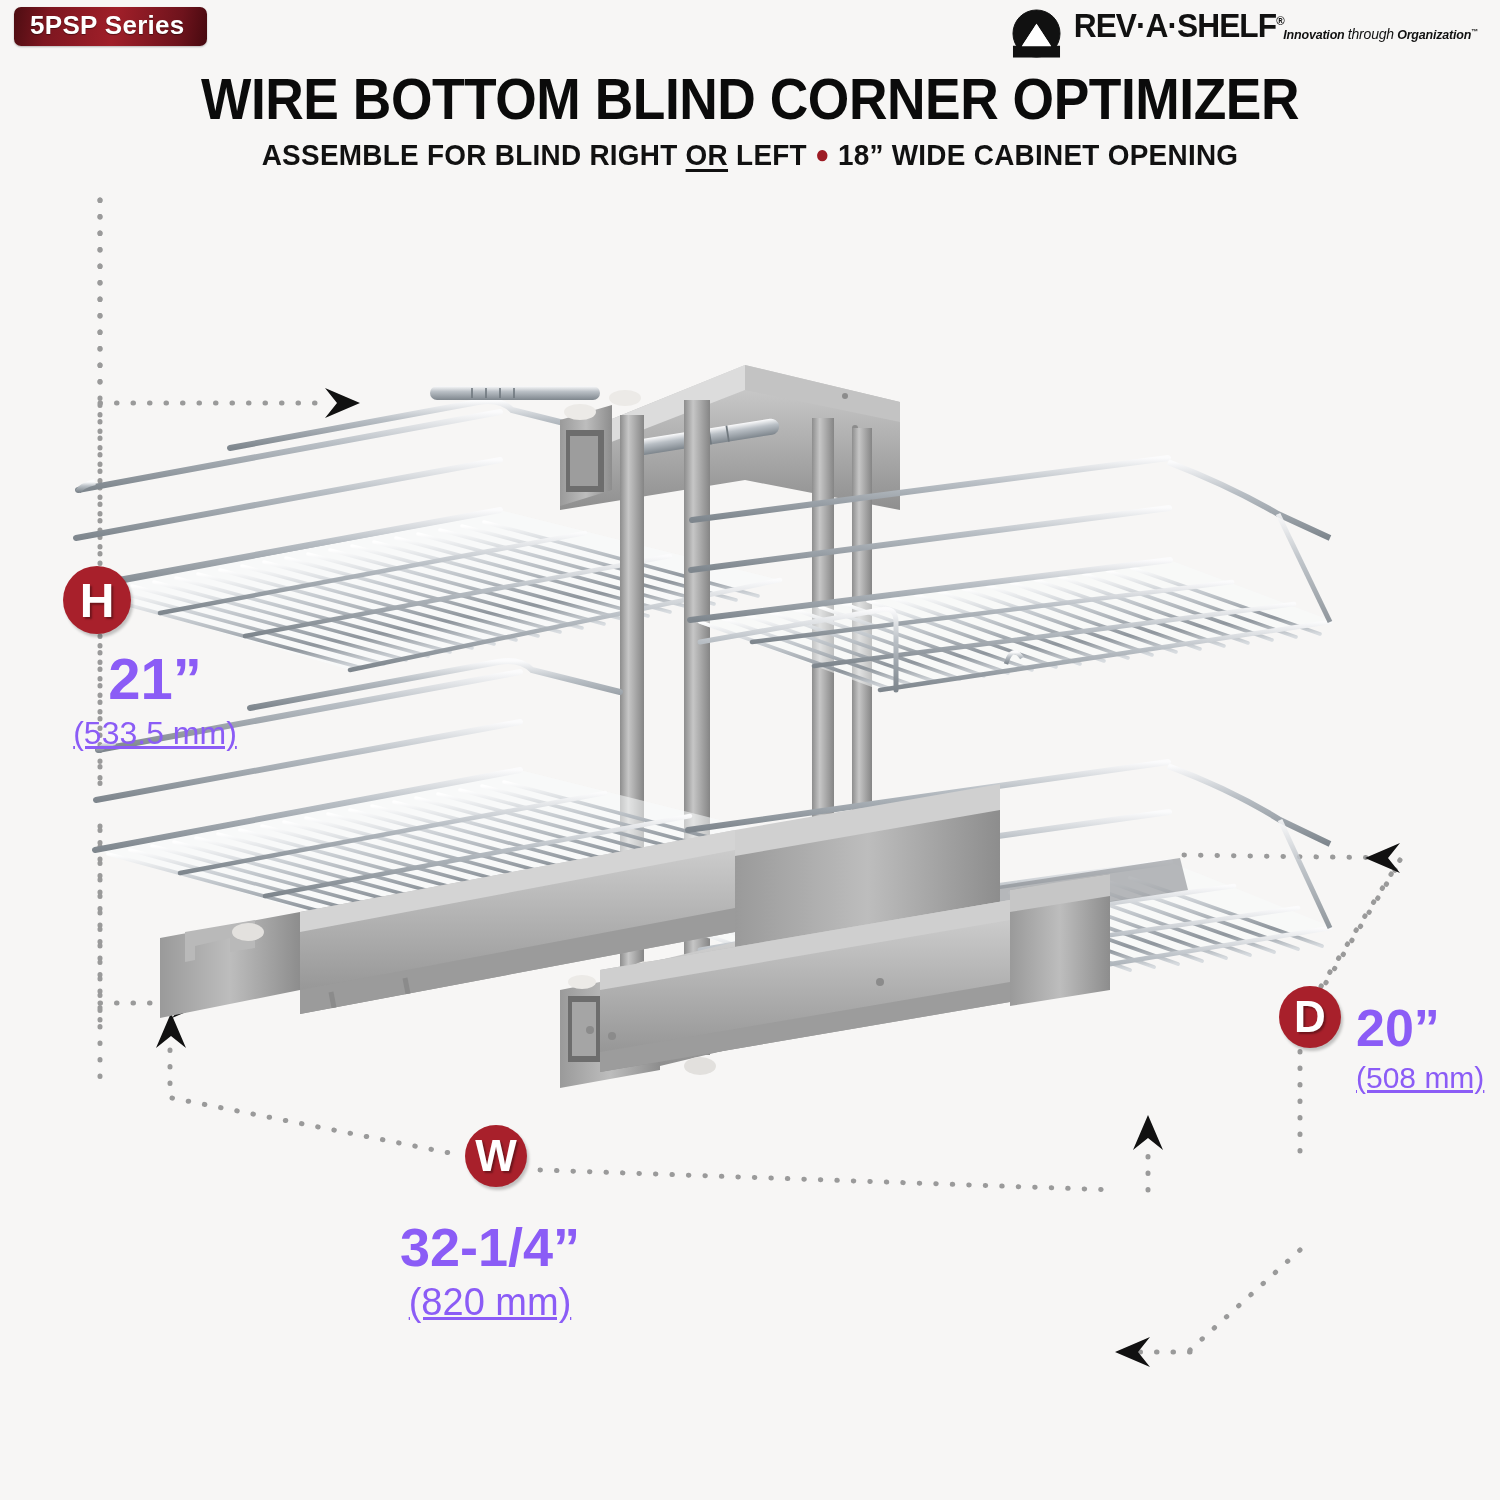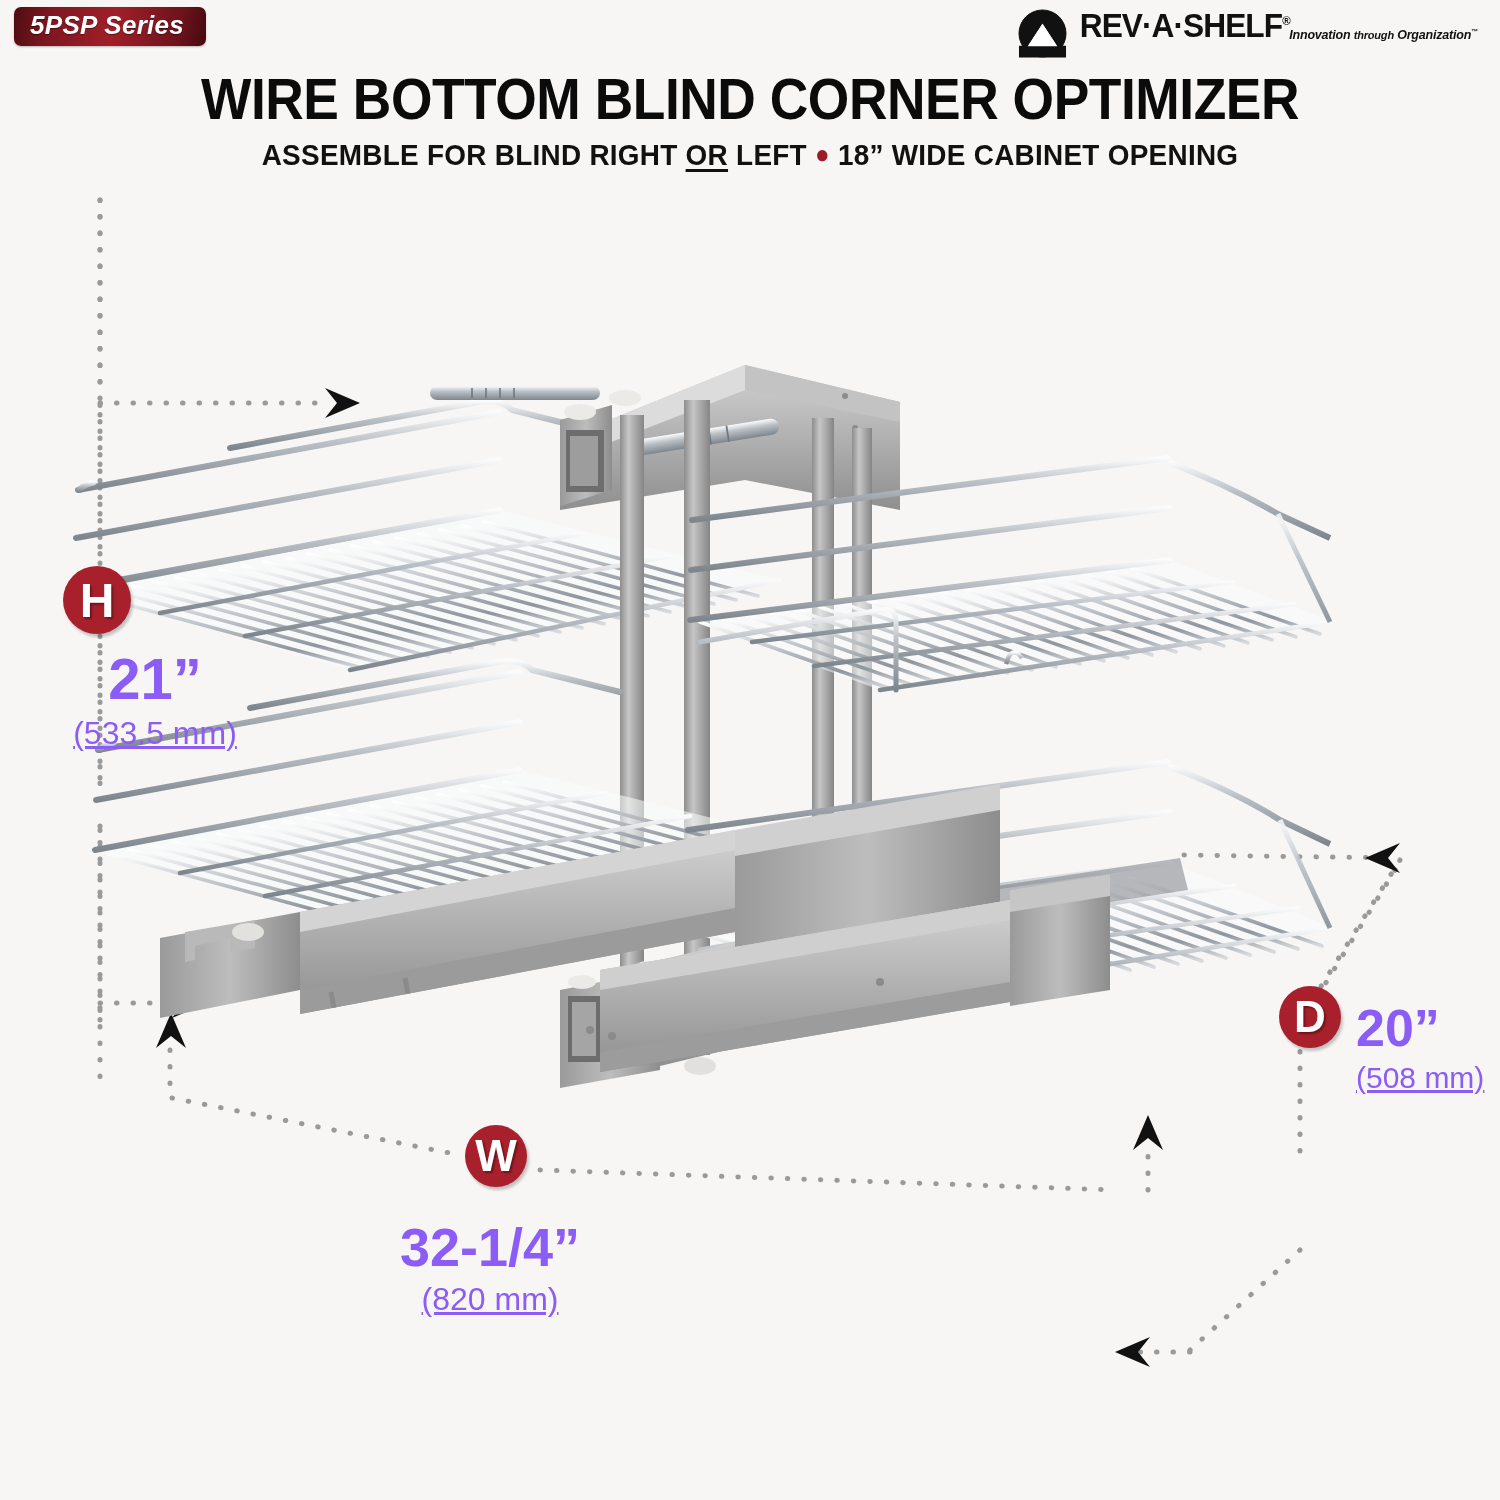--- a/index.html
+++ b/index.html
@@ -14,21 +14,20 @@
   
   .page { position:absolute; inset:0; background:#f7f6f5; }
 
   
   .series-badge {
     position:absolute; left:14px; top:7px;
     padding:4px 22px 6px 16px;
     border-radius:7px;
     background:linear-gradient(100deg,#4d0d12 0%,#7d1620 18%,#a01f29 52%,#6e131c 85%,#46090f 100%);
     color:#fff;
-    font-style:italic;
     font-weight:bold;
     font-size:26px;
     letter-spacing:.3px;
     line-height:1.12;
     text-shadow:0 1px 1px rgba(0,0,0,.45);
     box-shadow:0 1px 2px rgba(0,0,0,.25);
   }
 
   
   .logo { position:absolute; right:22px; top:9px; display:flex; align-items:flex-start; }
@@ -37,21 +36,21 @@
   .logo-word {
     font-size:33px; font-weight:bold; color:#111;
     letter-spacing:-1px; line-height:1; white-space:nowrap;
     font-stretch:condensed; transform:scaleX(.96); transform-origin:right center;
   }
   .logo-word sup { font-size:12px; vertical-align:super; }
   .logo-tag {
     font-size:12.5px; font-style:italic; font-weight:bold; color:#111;
     margin-top:2px; white-space:nowrap; letter-spacing:-.2px;
   }
-  .logo-tag .thin { font-weight:bold; font-size:11px; }
+  .logo-tag .thin { font-weight:normal; font-size:14px; }
   .logo-tag sup { font-size:7px; vertical-align:super; font-style:normal; }
 
   
   .title {
     position:absolute; top:70px; left:0; width:1500px; text-align:center;
     font-size:58px; font-weight:bold; color:#0b0b0b;
     letter-spacing:-0.5px; line-height:1;
     transform:scaleX(.92); transform-origin:center top;
     white-space:nowrap;
   }
@@ -89,21 +88,21 @@
   .dim-text { position:absolute; z-index:6; color:#8b5cf6; }
   .dim-main { font-weight:bold; line-height:1; white-space:nowrap; }
   .dim-sub  { line-height:1; white-space:nowrap; margin-top:9px;text-decoration:underline; }
 
   #dim-h { left:60px; top:650px; text-align:center; width:190px; }
   #dim-h .dim-main { font-size:58px; }
   #dim-h .dim-sub  { font-size:32px; }
 
   #dim-w { left:330px; top:1220px; text-align:center; width:320px; }
   #dim-w .dim-main { font-size:54px; }
-  #dim-w .dim-sub  { font-size:32px; }
+  #dim-w .dim-sub  { font-size:38px; }
 
   #dim-d { left:1356px; top:1002px; text-align:left; width:160px; }
   #dim-d .dim-main { font-size:52px; }
   #dim-d .dim-sub  { font-size:30px; }
 
   
   .footer {
     position:absolute; left:0; bottom:0; width:1500px; height:106px;
     background:linear-gradient(180deg,#3d3d3d 0%,#2b2b2b 28%,#1d1d1d 62%,#121212 100%);
     display:flex; align-items:center; justify-content:center;

